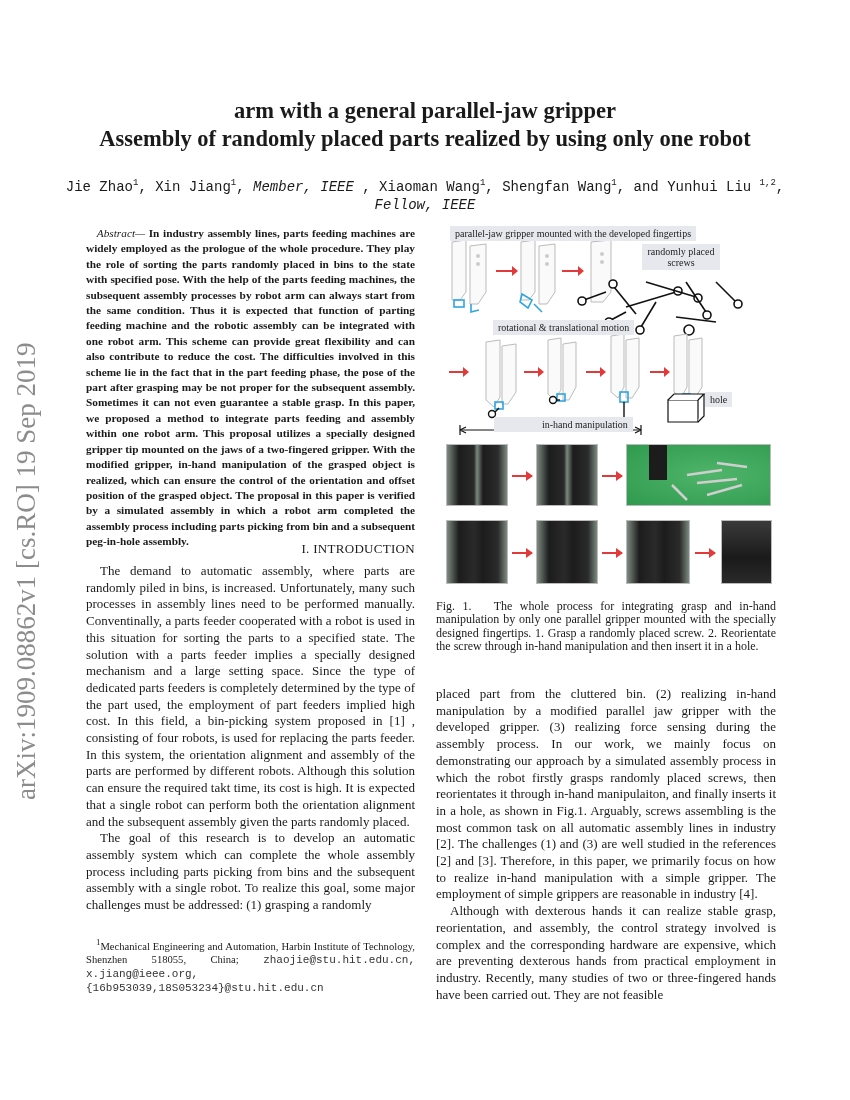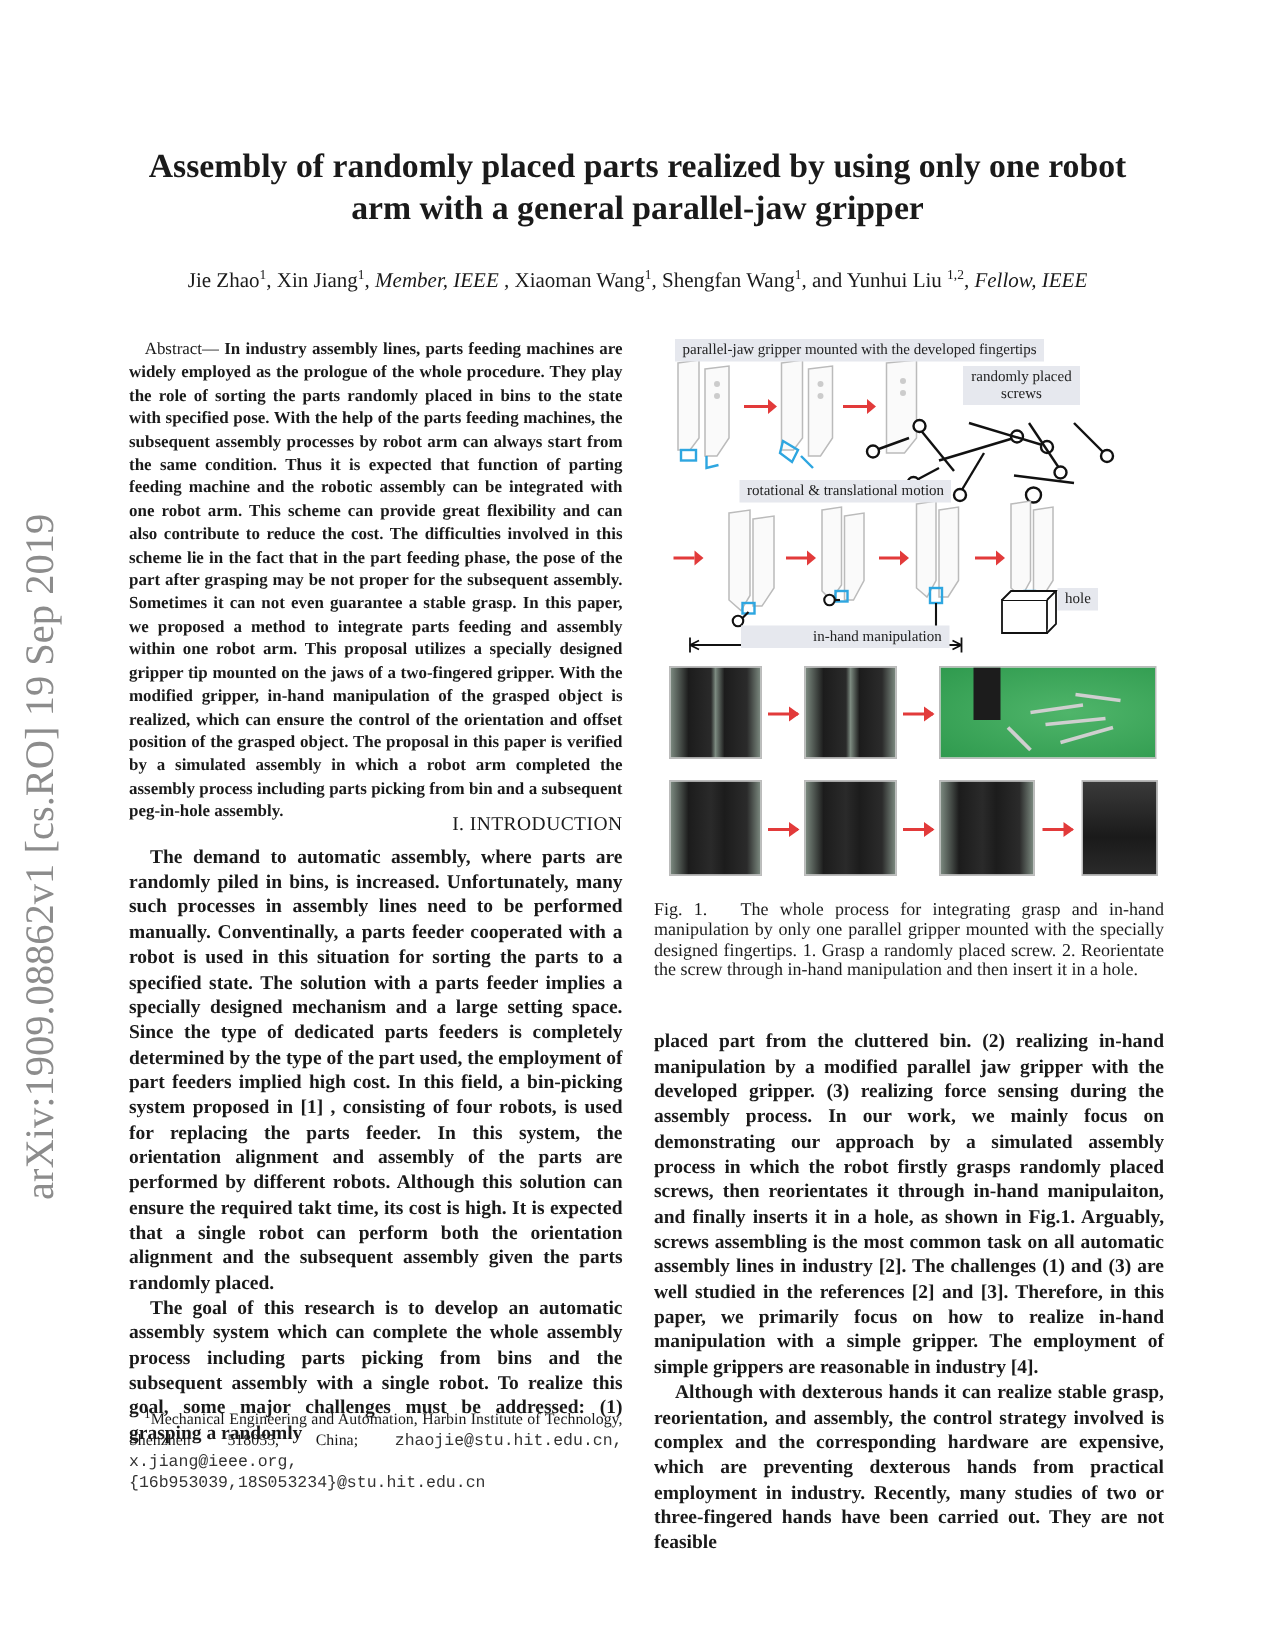--- a/index.html
+++ b/index.html
@@ -1,48 +1,48 @@
 <!DOCTYPE html>
 <html><head>
 <meta charset="utf-8">
 <style>
   html, body { margin:0; padding:0; background:#ffffff; }
   body { width:850px; height:1100px; position:relative; overflow:hidden;
          font-family:"Liberation Serif", serif; color:#1a1a1a; }
   .title { position:absolute; left:60px; top:97px; width:730px; text-align:center;
            font-weight:bold; font-size:22.5px; line-height:28px; }
   .authors { position:absolute; left:40px; top:174px; width:770px; text-align:center;
-             font-size:14px; line-height:18px; }
+             font-size:14px; line-height:18px;font-family:Liberation Mono, monospace; }
   .authors sup { font-size:9px; }
   .authors i { font-style:italic; }
   .arxiv { position:absolute; left:11px; top:800px; transform-origin:0 0; transform:rotate(-90deg);
            font-size:27px; color:#8c8c8c; white-space:nowrap; width:520px; }
-  .col { position:absolute; text-align:justify;font-weight:bold; }
+  .col { position:absolute; text-align:justify; }
   .abstract { left:86px; top:226px; width:329px; font-size:11.3px; line-height:15.4px; font-weight:bold; }
-  .abstract .lead { font-weight:normal; }
+  .abstract .lead { font-style:italic; font-weight:normal; }
   .section-head { position:absolute; left:86px; top:541px; width:329px; text-align:right; font-size:13px; letter-spacing:0.3px; }
   .intro { left:86px; top:563px; width:329px; font-size:13px; line-height:16.7px; }
   .intro p, .right p { margin:0; text-indent:14px; }
   .footnotes { position:absolute; left:86px; top:936px; width:329px; font-size:10.6px; line-height:13px; text-align:justify; }
   .footnotes p { margin:0; text-indent:10px; }
   .footnotes .mono { font-family:"Liberation Mono", monospace; font-size:11px; color:#333; }
   .right { left:436px; top:686px; width:340px; font-size:13px; line-height:16.7px; }
   .caption { position:absolute; left:436px; top:600px; width:340px; font-size:12px; line-height:13.3px; text-align:justify; }
   .figure { position:absolute; left:446px; top:222px; width:336px; height:368px; }
   .lbl { position:absolute; background:#e6e8ee; font-size:10px; color:#222; padding:2px 5px; line-height:11px; text-align:center; }
   .photo { position:absolute; border:1px solid #bbb; }
   .arrow { position:absolute; height:2px; background:#e23a3a; }
   .arrow::after { content:""; position:absolute; right:-1px; top:-4px; border-left:7px solid #e23a3a; border-top:5px solid transparent; border-bottom:5px solid transparent; }
 </style>
 </head>
 <body>
 
 <div class="title">
+  <div>arm with a general parallel-jaw gripper</div>
   <div>Assembly of randomly placed parts realized by using only one robot</div>
-  <div>arm with a general parallel-jaw gripper</div>
 </div>
 
 <div class="authors">
   <span>Jie Zhao</span><sup>1</sup>,
   <span>Xin Jiang</span><sup>1</sup>, <i>Member, IEEE</i> ,
   <span>Xiaoman Wang</span><sup>1</sup>,
   <span>Shengfan Wang</span><sup>1</sup>, and
   <span>Yunhui Liu</span> <sup>1,2</sup>, <i>Fellow, IEEE</i>
 </div>
 

